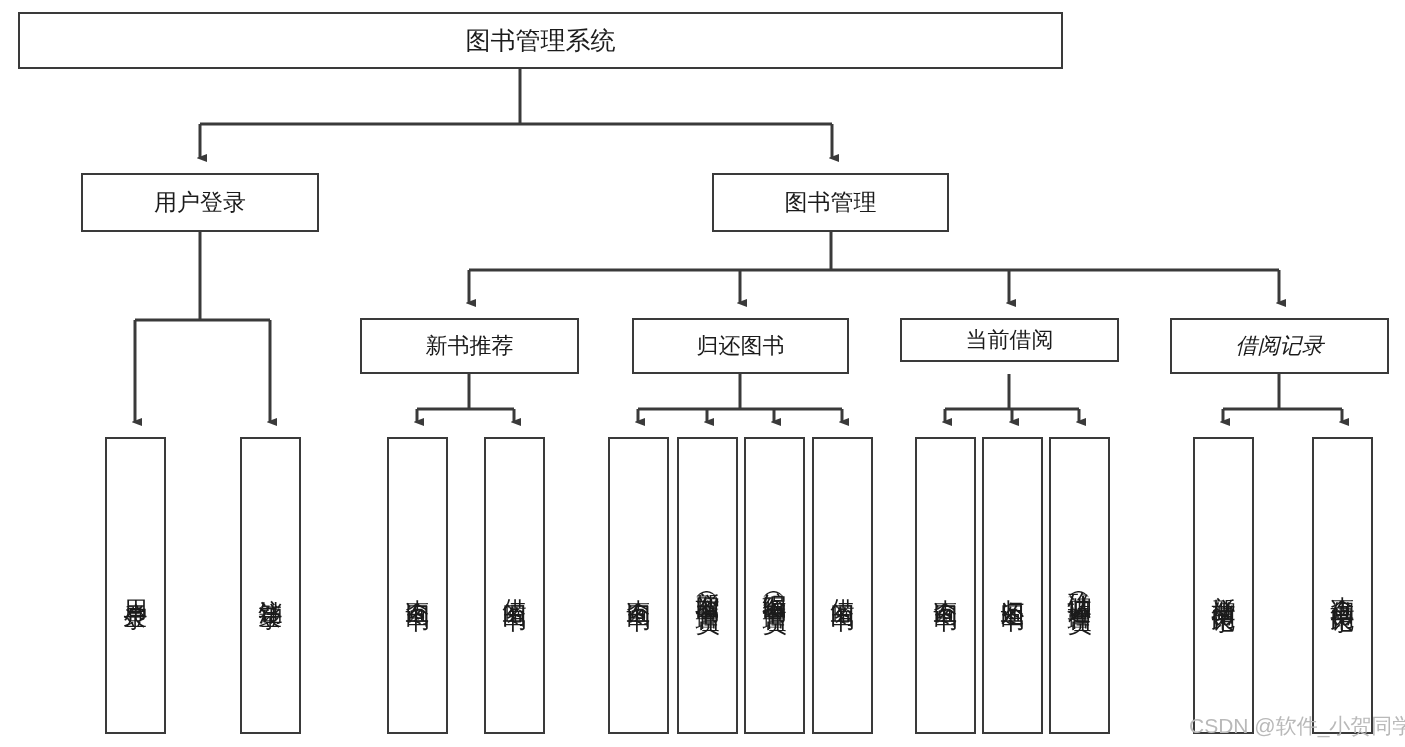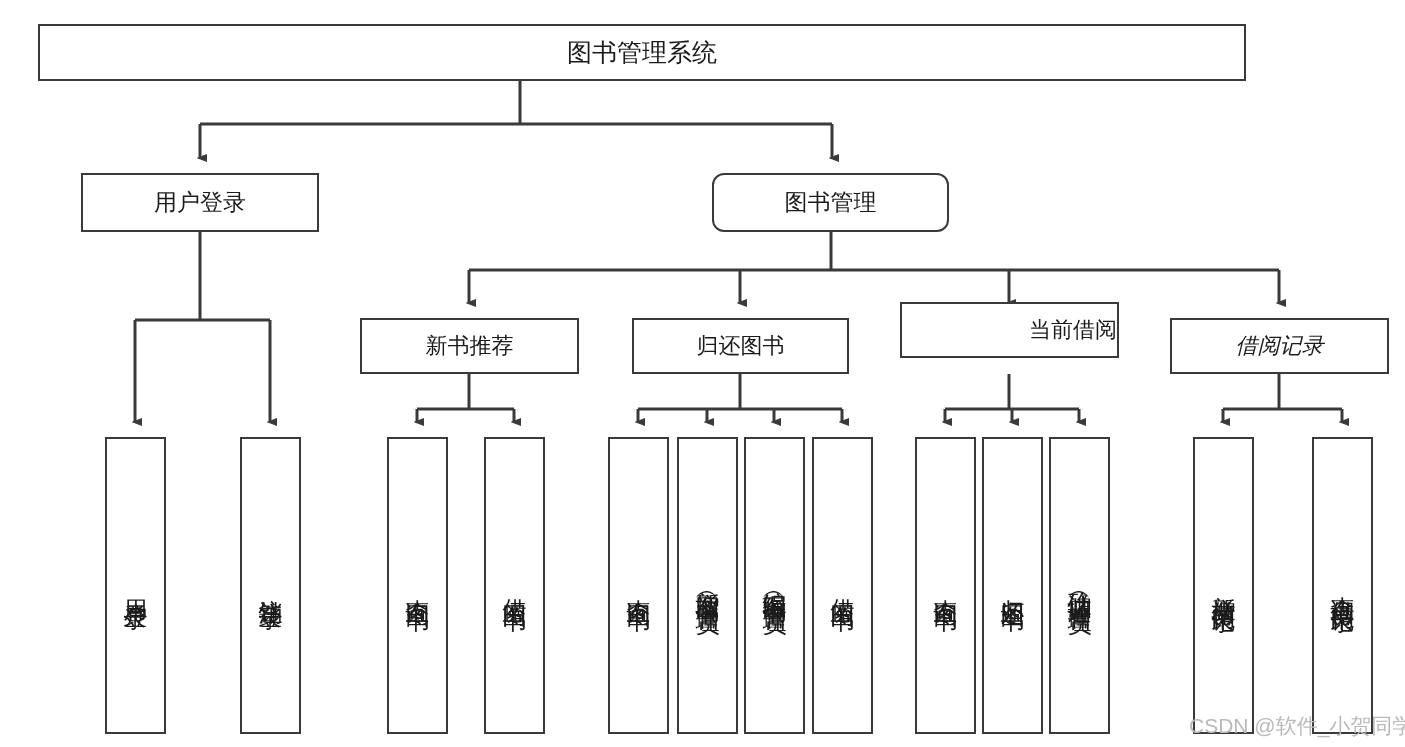--- a/index.html
+++ b/index.html
@@ -116,38 +116,38 @@
       <path d="M1079,409 L1079,422" marker-end="url(#arrowhead)"></path>
 
       <path d="M1279,374 L1279,409"></path>
       <path d="M1223,409 L1342,409"></path>
       <path d="M1223,409 L1223,422" marker-end="url(#arrowhead)"></path>
       <path d="M1342,409 L1342,422" marker-end="url(#arrowhead)"></path>
 
     </g>
   </svg>
 
-  <div class="node-box node-root" style="left: 18px; top: 24px; width: 1208px; height: 57px; margin-left: 20px;">
+  <div class="node-box node-root" style="left: 18px; top: 12px; width: 1045px; height: 57px;">
     <span class="node-label">图书管理系统</span>
   </div>
 
   <div class="node-box node-l2" style="left: 81px; top: 173px; width: 238px; height: 59px;">
     <span class="node-label">用户登录</span>
   </div>
-  <div class="node-box node-l2" style="left: 712px; top: 173px; width: 237px; height: 59px; border-radius: 12px;">
+  <div class="node-box node-l2" style="left: 712px; top: 173px; width: 237px; height: 59px;">
     <span class="node-label">图书管理</span>
   </div>
 
   <div class="node-box node-l3" style="left: 360px; top: 318px; width: 219px; height: 56px;">
     <span class="node-label">新书推荐</span>
   </div>
   <div class="node-box node-l3" style="left: 632px; top: 318px; width: 217px; height: 56px;">
     <span class="node-label">归还图书</span>
   </div>
-  <div class="node-box node-l3" style="left: 900px; top: 302px; width: 219px; height: 56px; justify-content: flex-end;">
+  <div class="node-box node-l3" style="left: 900px; top: 318px; width: 219px; height: 44px;">
     <span class="node-label">当前借阅</span>
   </div>
   <div class="node-box node-l3" style="left: 1170px; top: 318px; width: 219px; height: 56px; font-style: italic;">
     <span class="node-label">借阅记录</span>
   </div>
 
   <div class="node-box node-leaf" style="left: 105px; top: 437px; width: 61px; height: 297px;">
     <span class="node-label">用户登录</span>
   </div>
   <div class="node-box node-leaf" style="left: 240px; top: 437px; width: 61px; height: 297px;">

